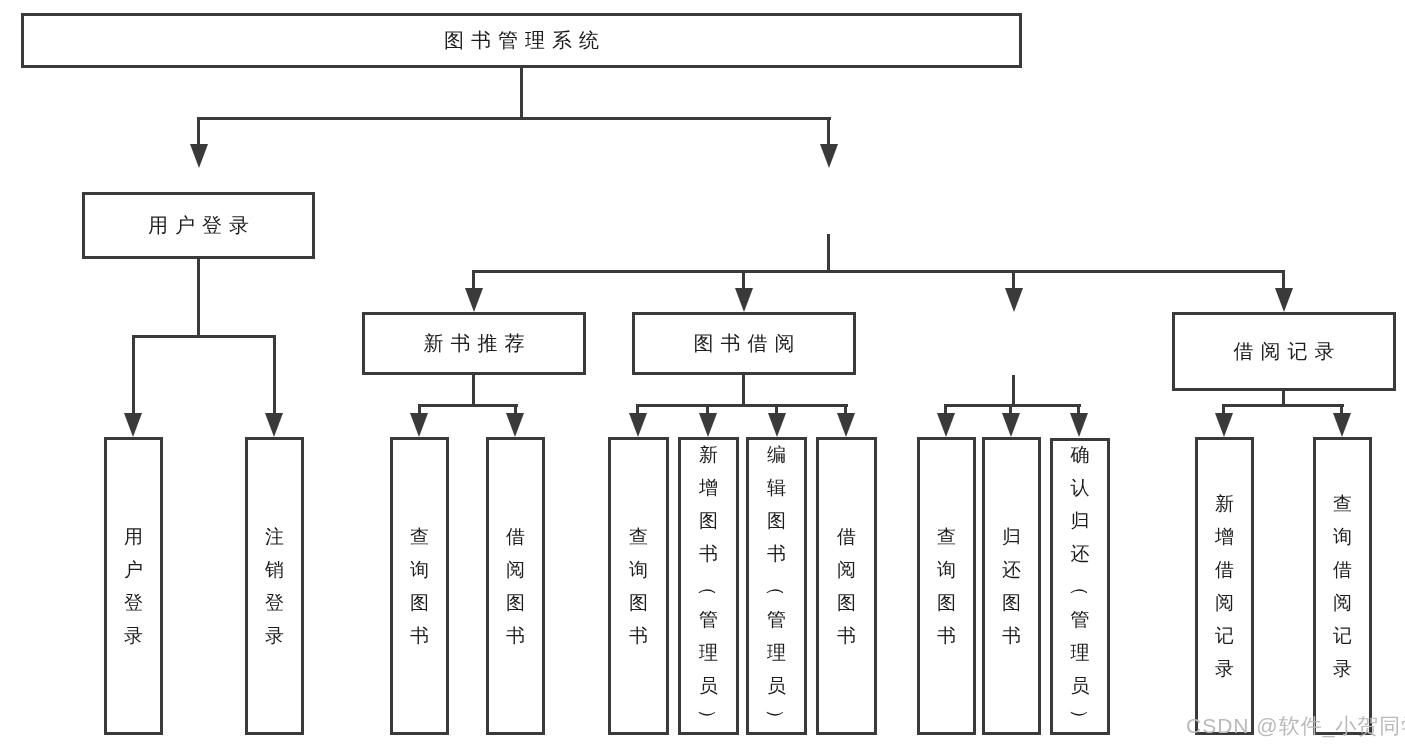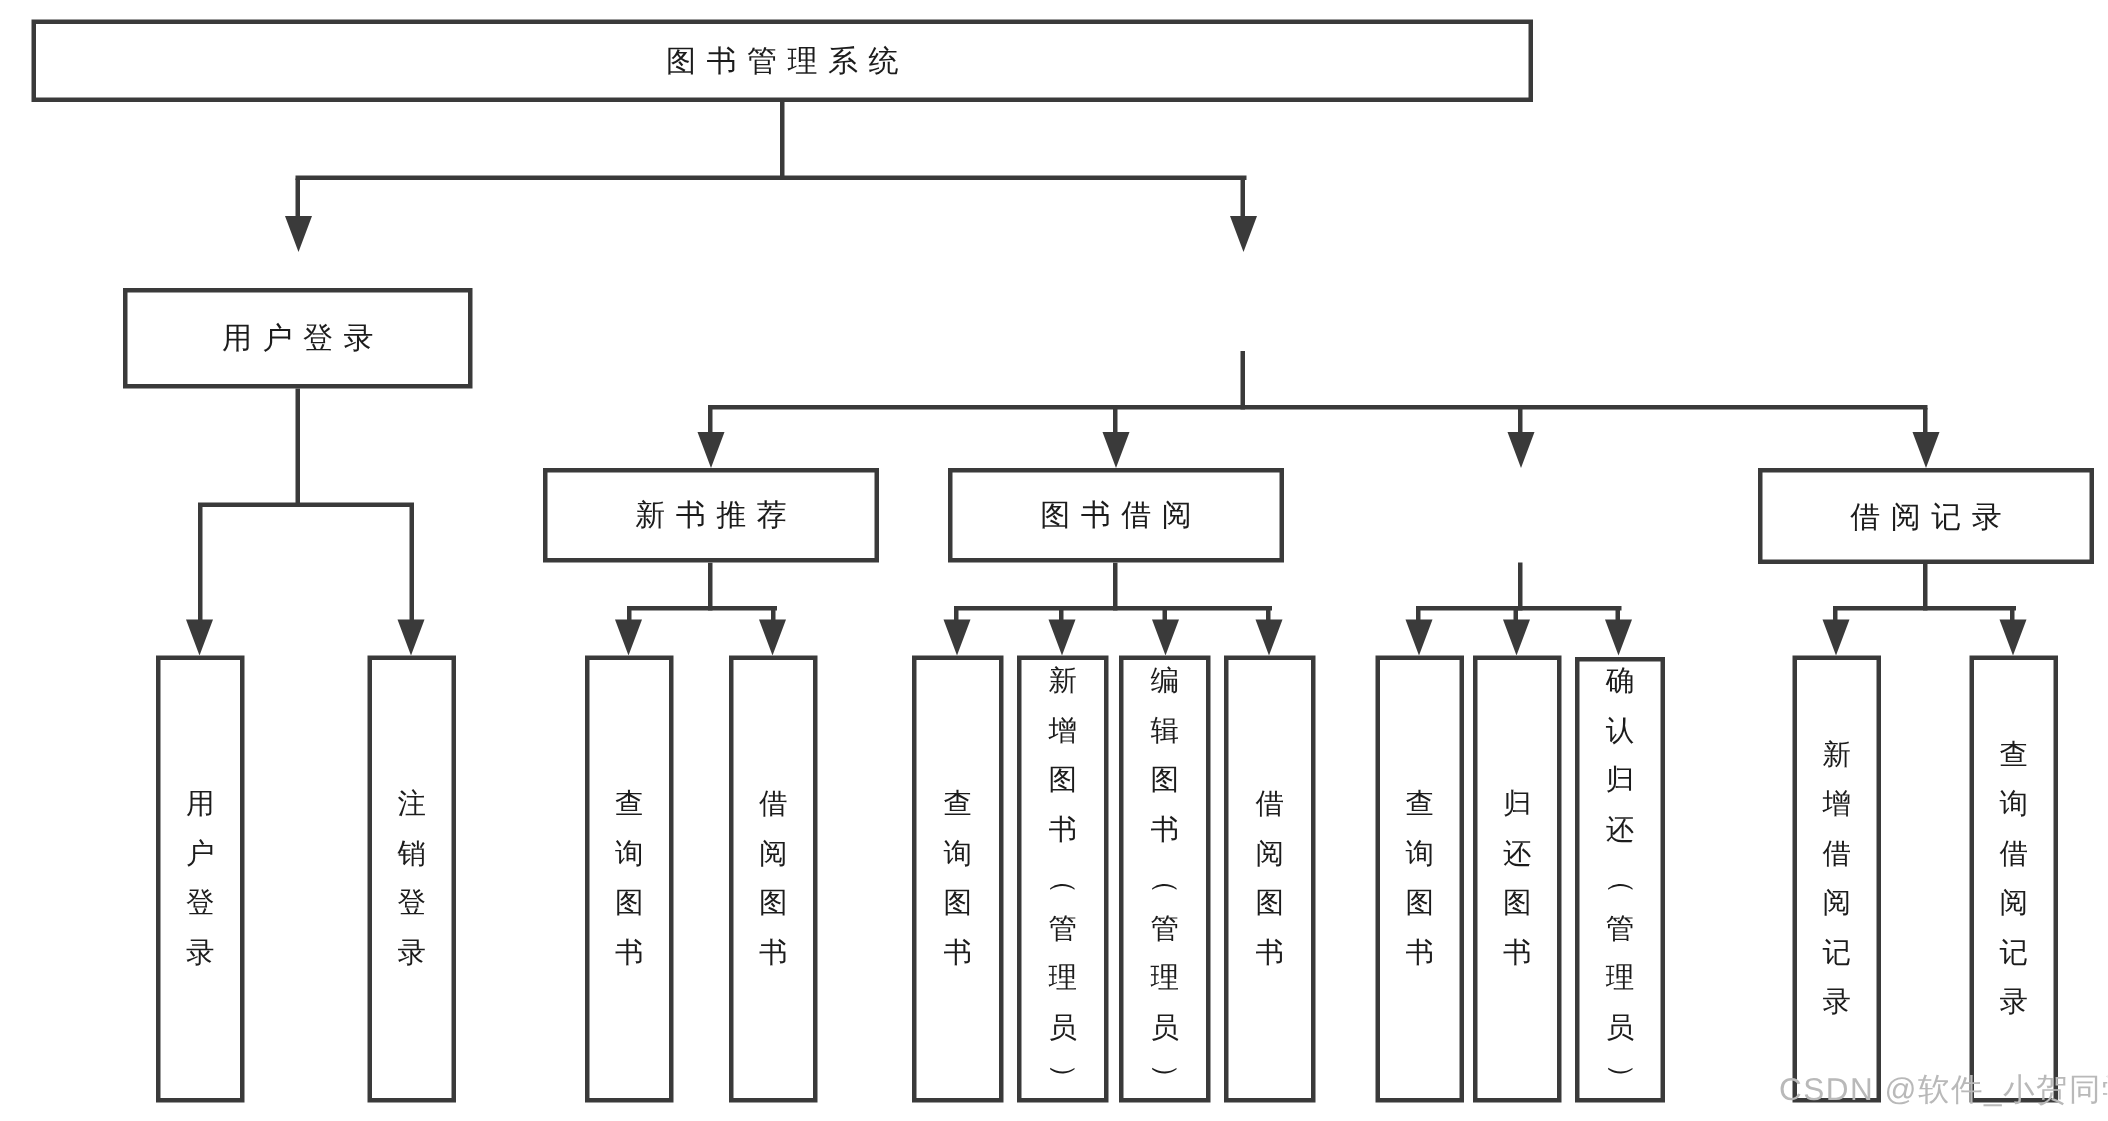--- a/index.html
+++ b/index.html
@@ -98,21 +98,21 @@
   <div class="box" style="left:82px; top:168px; width:233px; height:67px;margin-top:24px;">
     <span class="hlabel">用户登录</span>
   </div>
 
   <div class="box" style="left:362px; top:312px; width:224px; height:63px;">
     <span class="hlabel">新书推荐</span>
   </div>
   <div class="box" style="left:632px; top:312px; width:224px; height:63px;">
     <span class="hlabel">图书借阅</span>
   </div>
-  <div class="box" style="left:1172px; top:312px; width:224px; height:64px;align-items:center;">
+  <div class="box" style="left:1172px; top:312px; width:224px; height:79px;align-items:center;">
     <span class="hlabel">借阅记录</span>
   </div>
 
   <div class="box vbox" style="left:104px;  top:437px; width:59px; height:298px;">
       <span class="ch">用</span>
       <span class="ch">户</span>
       <span class="ch">登</span>
       <span class="ch">录</span>
     </div>
   <div class="box vbox" style="left:245px;  top:437px; width:59px; height:298px;">

